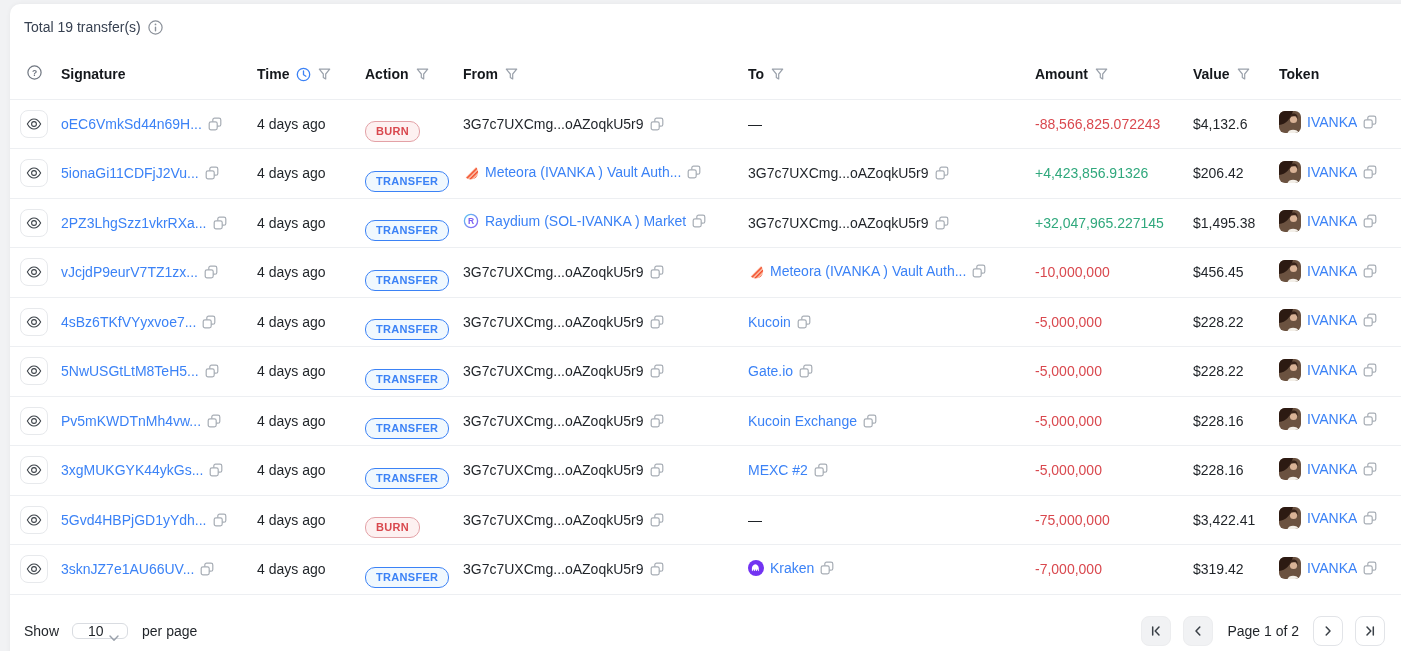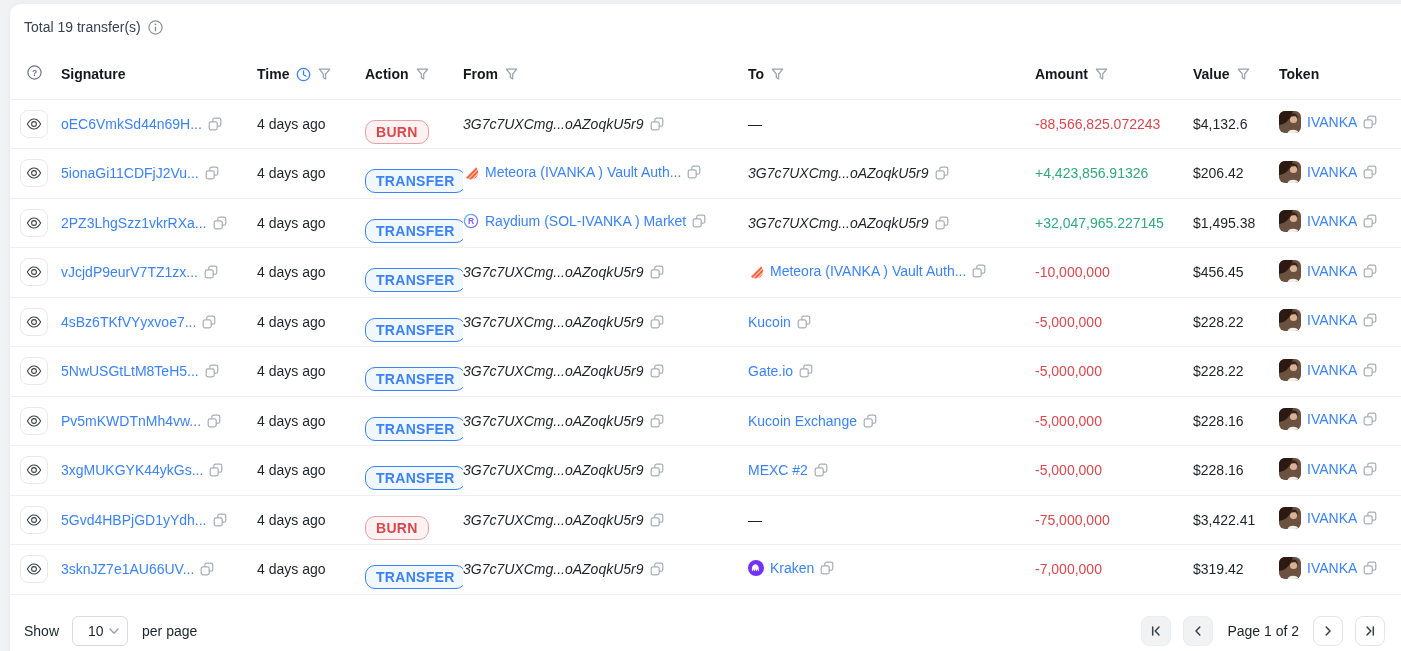--- a/index.html
+++ b/index.html
@@ -31,43 +31,43 @@
   .th-inner { display:inline-flex; align-items:center; gap:7px; }
 
   .eye-btn {
     margin-left:10px; width:28px; height:28px; border:1px solid #e7e9ec; border-radius:8px;
     background:#fff; display:inline-flex; align-items:center; justify-content:center; cursor:pointer;
     color:#3a4047;
   }
   .help-icon { margin-left:17px; }
 
   a.link { color:var(--link,#3b82f6); text-decoration:none; cursor:pointer; }
-  .addr { color:#1f2328;font-style:italic; }
+  .addr { color:#1f2328; }
   .cellflex { display:inline-flex; align-items:center; gap:6px; max-width:100%;justify-content:center; }
   .cellflex .txt { overflow:hidden; text-overflow:ellipsis; white-space:nowrap; }
   .copy { cursor:pointer; display:inline-flex; flex:0 0 auto; }
 
   .badge {
-    display:inline-block; font-size:14px; font-weight:700; letter-spacing:.3px;
+    display:inline-block; font-size:11px; font-weight:700; letter-spacing:.3px;
     padding:4px 10px; border-radius:10px; line-height:1;margin-top:16px;
   }
   .badge.transfer { color:var(--link,#3b82f6); border:1px solid #3b82f6; background:#f0f8fe; }
   .badge.burn { color:var(--neg,#c9404a); border:1px solid #e3a1a6; background:#fdf1f1; }
 
   .amount.neg { color:var(--neg,#d9484e); }
   .amount.pos { color:var(--pos,#2fa87c); }
   .value { color:#1f2328; }
   .dash { color:#1f2328; }
 
   .avatar { width:22px; height:22px; border-radius:6px; overflow:hidden; display:inline-flex; flex:0 0 auto; }
 
   
   .footer { height:56px; margin-top:auto; display:flex; align-items:center; padding:0 24px 0 14px; color:#1f2328; }
   .pagesize {
-    position:relative; margin:0 14px 0 13px; width:56px; height:30px;
+    position:relative; margin:0 14px 0 13px; width:56px; height:16px;
     border:1px solid #d9dce1; border-radius:6px; background:#fff;
     display:inline-flex; align-items:center; padding-left:15px; cursor:pointer;
   }
   .pagesize .chev { position:absolute; right:8px; top:11px; }
   .pager { margin-left:auto; display:flex; align-items:center; gap:12px; }
   .pgbtn {
     width:30px; height:30px; border-radius:8px; display:inline-flex; align-items:center; justify-content:center;
     cursor:pointer; color:#3a4047;
   }
   .pgbtn.disabled { background:#f1f2f4; border:1px solid #ecedef; }

